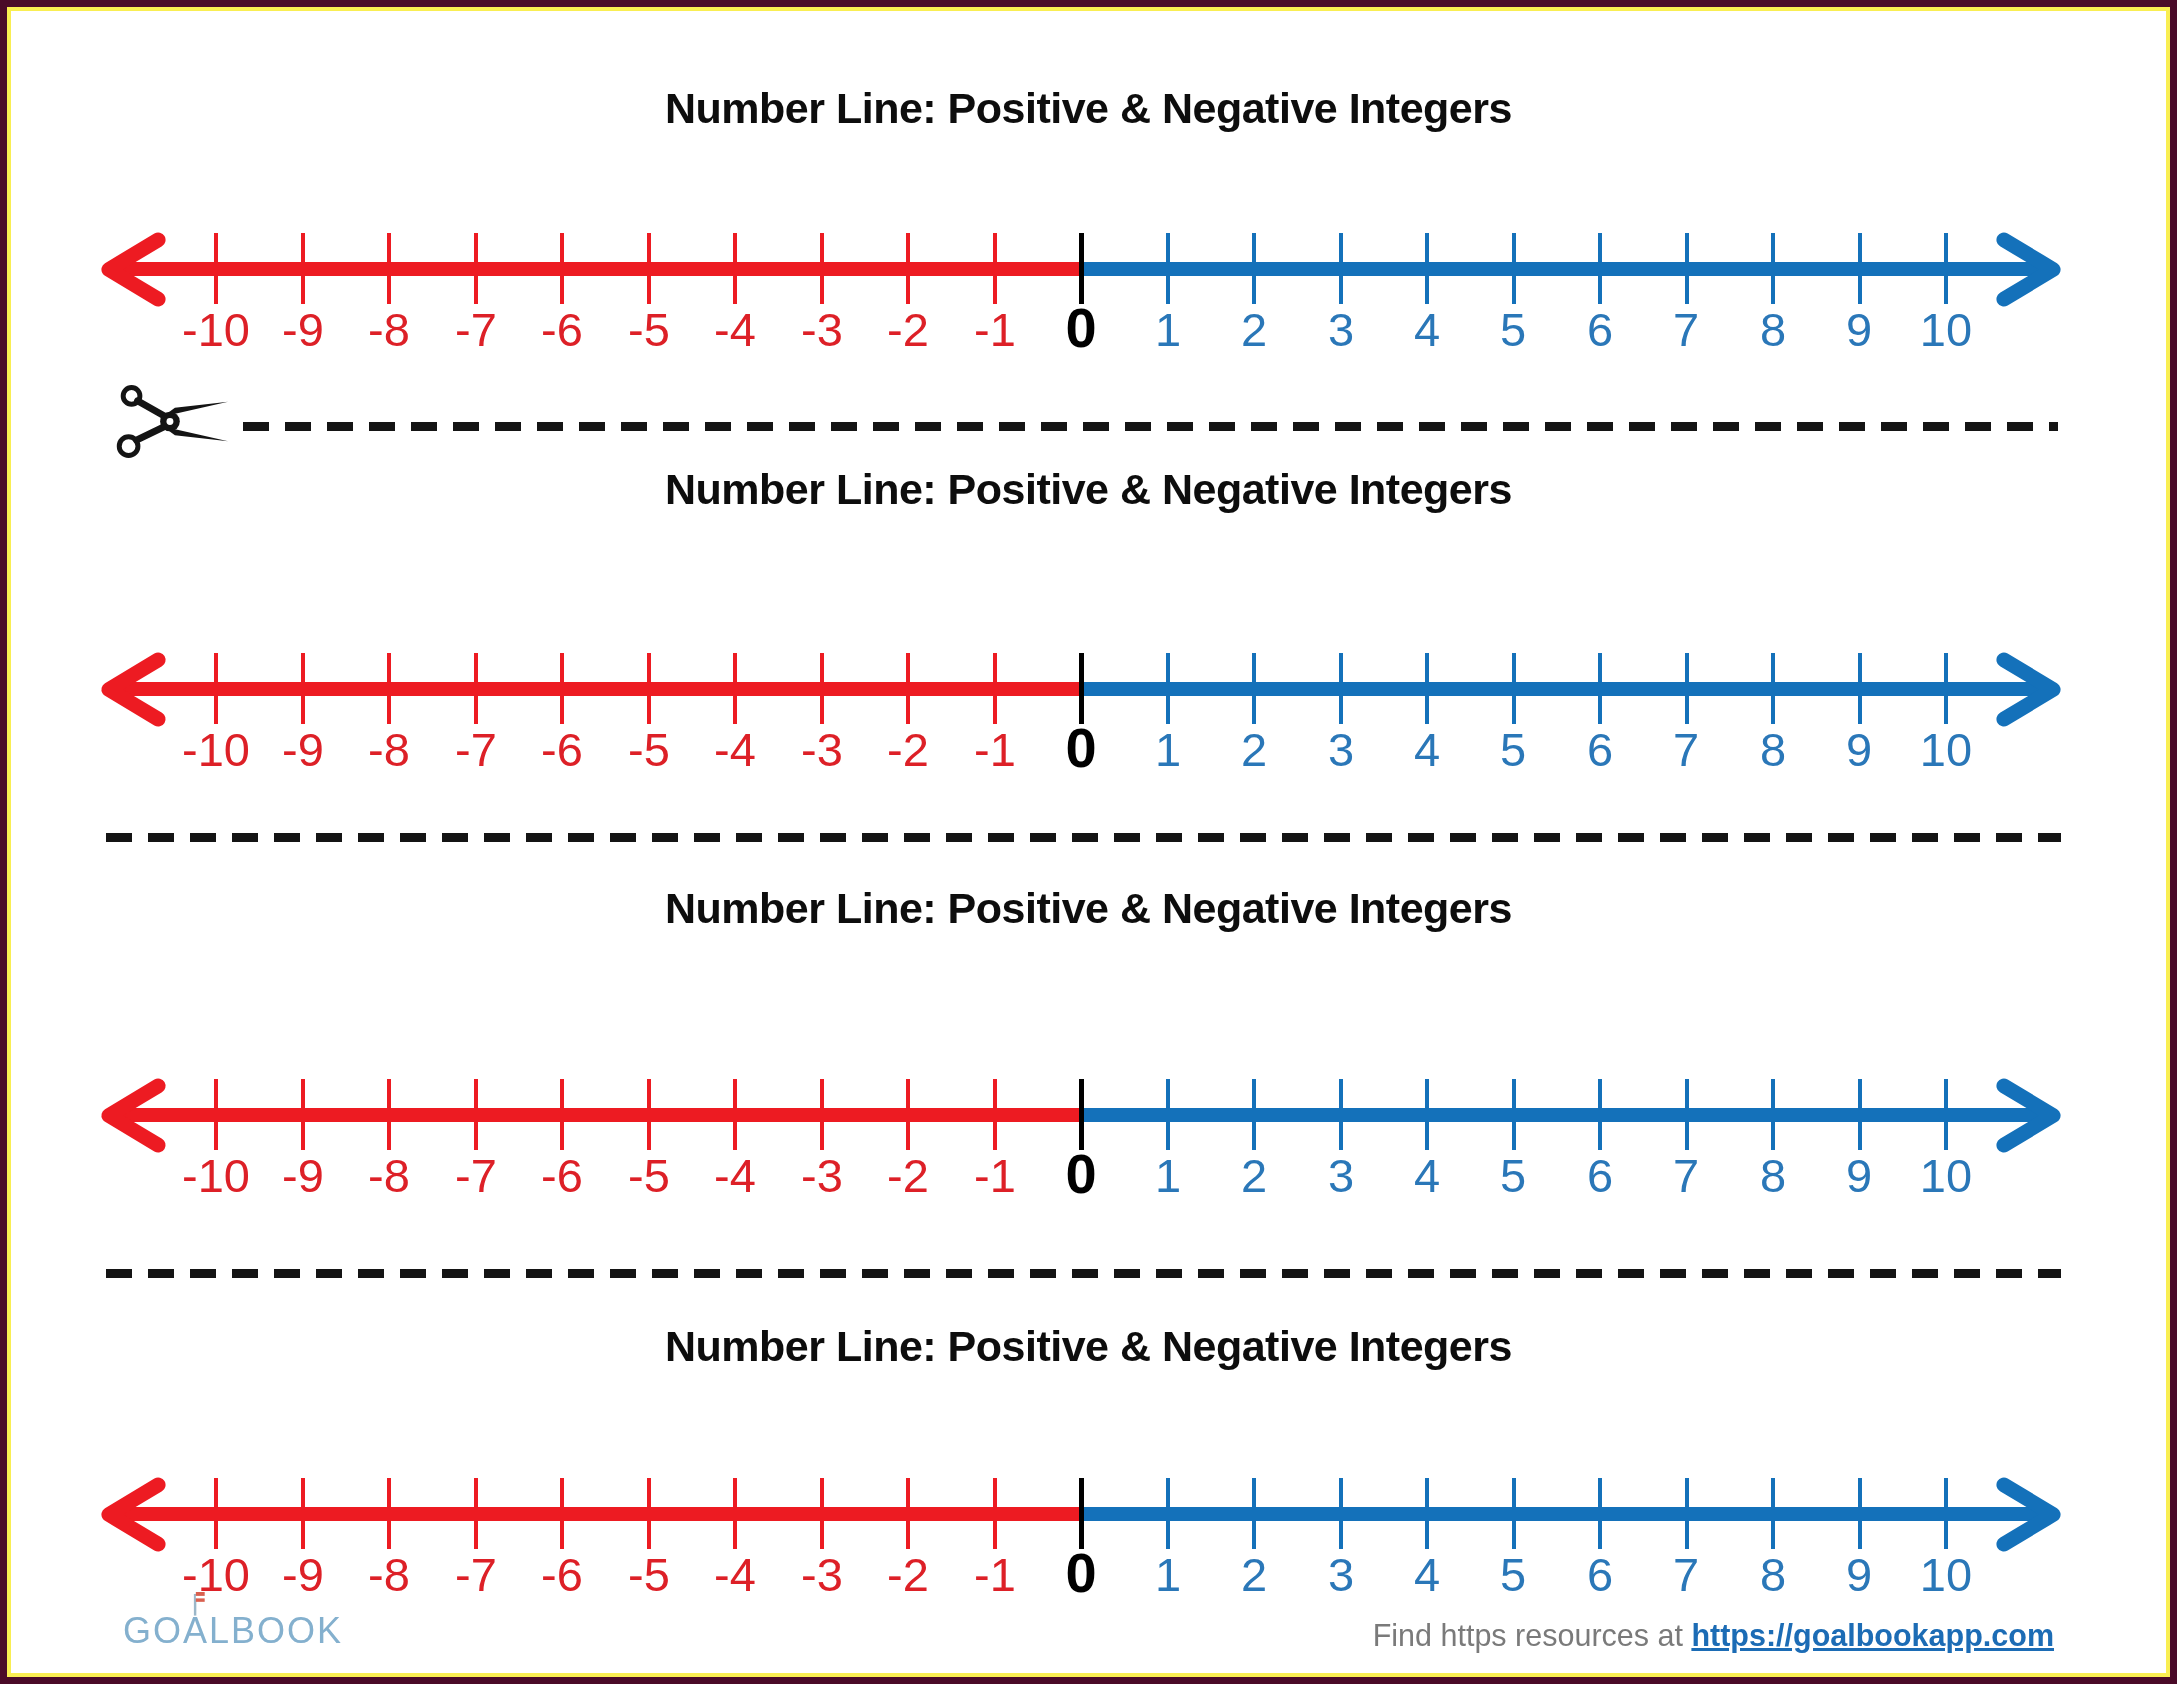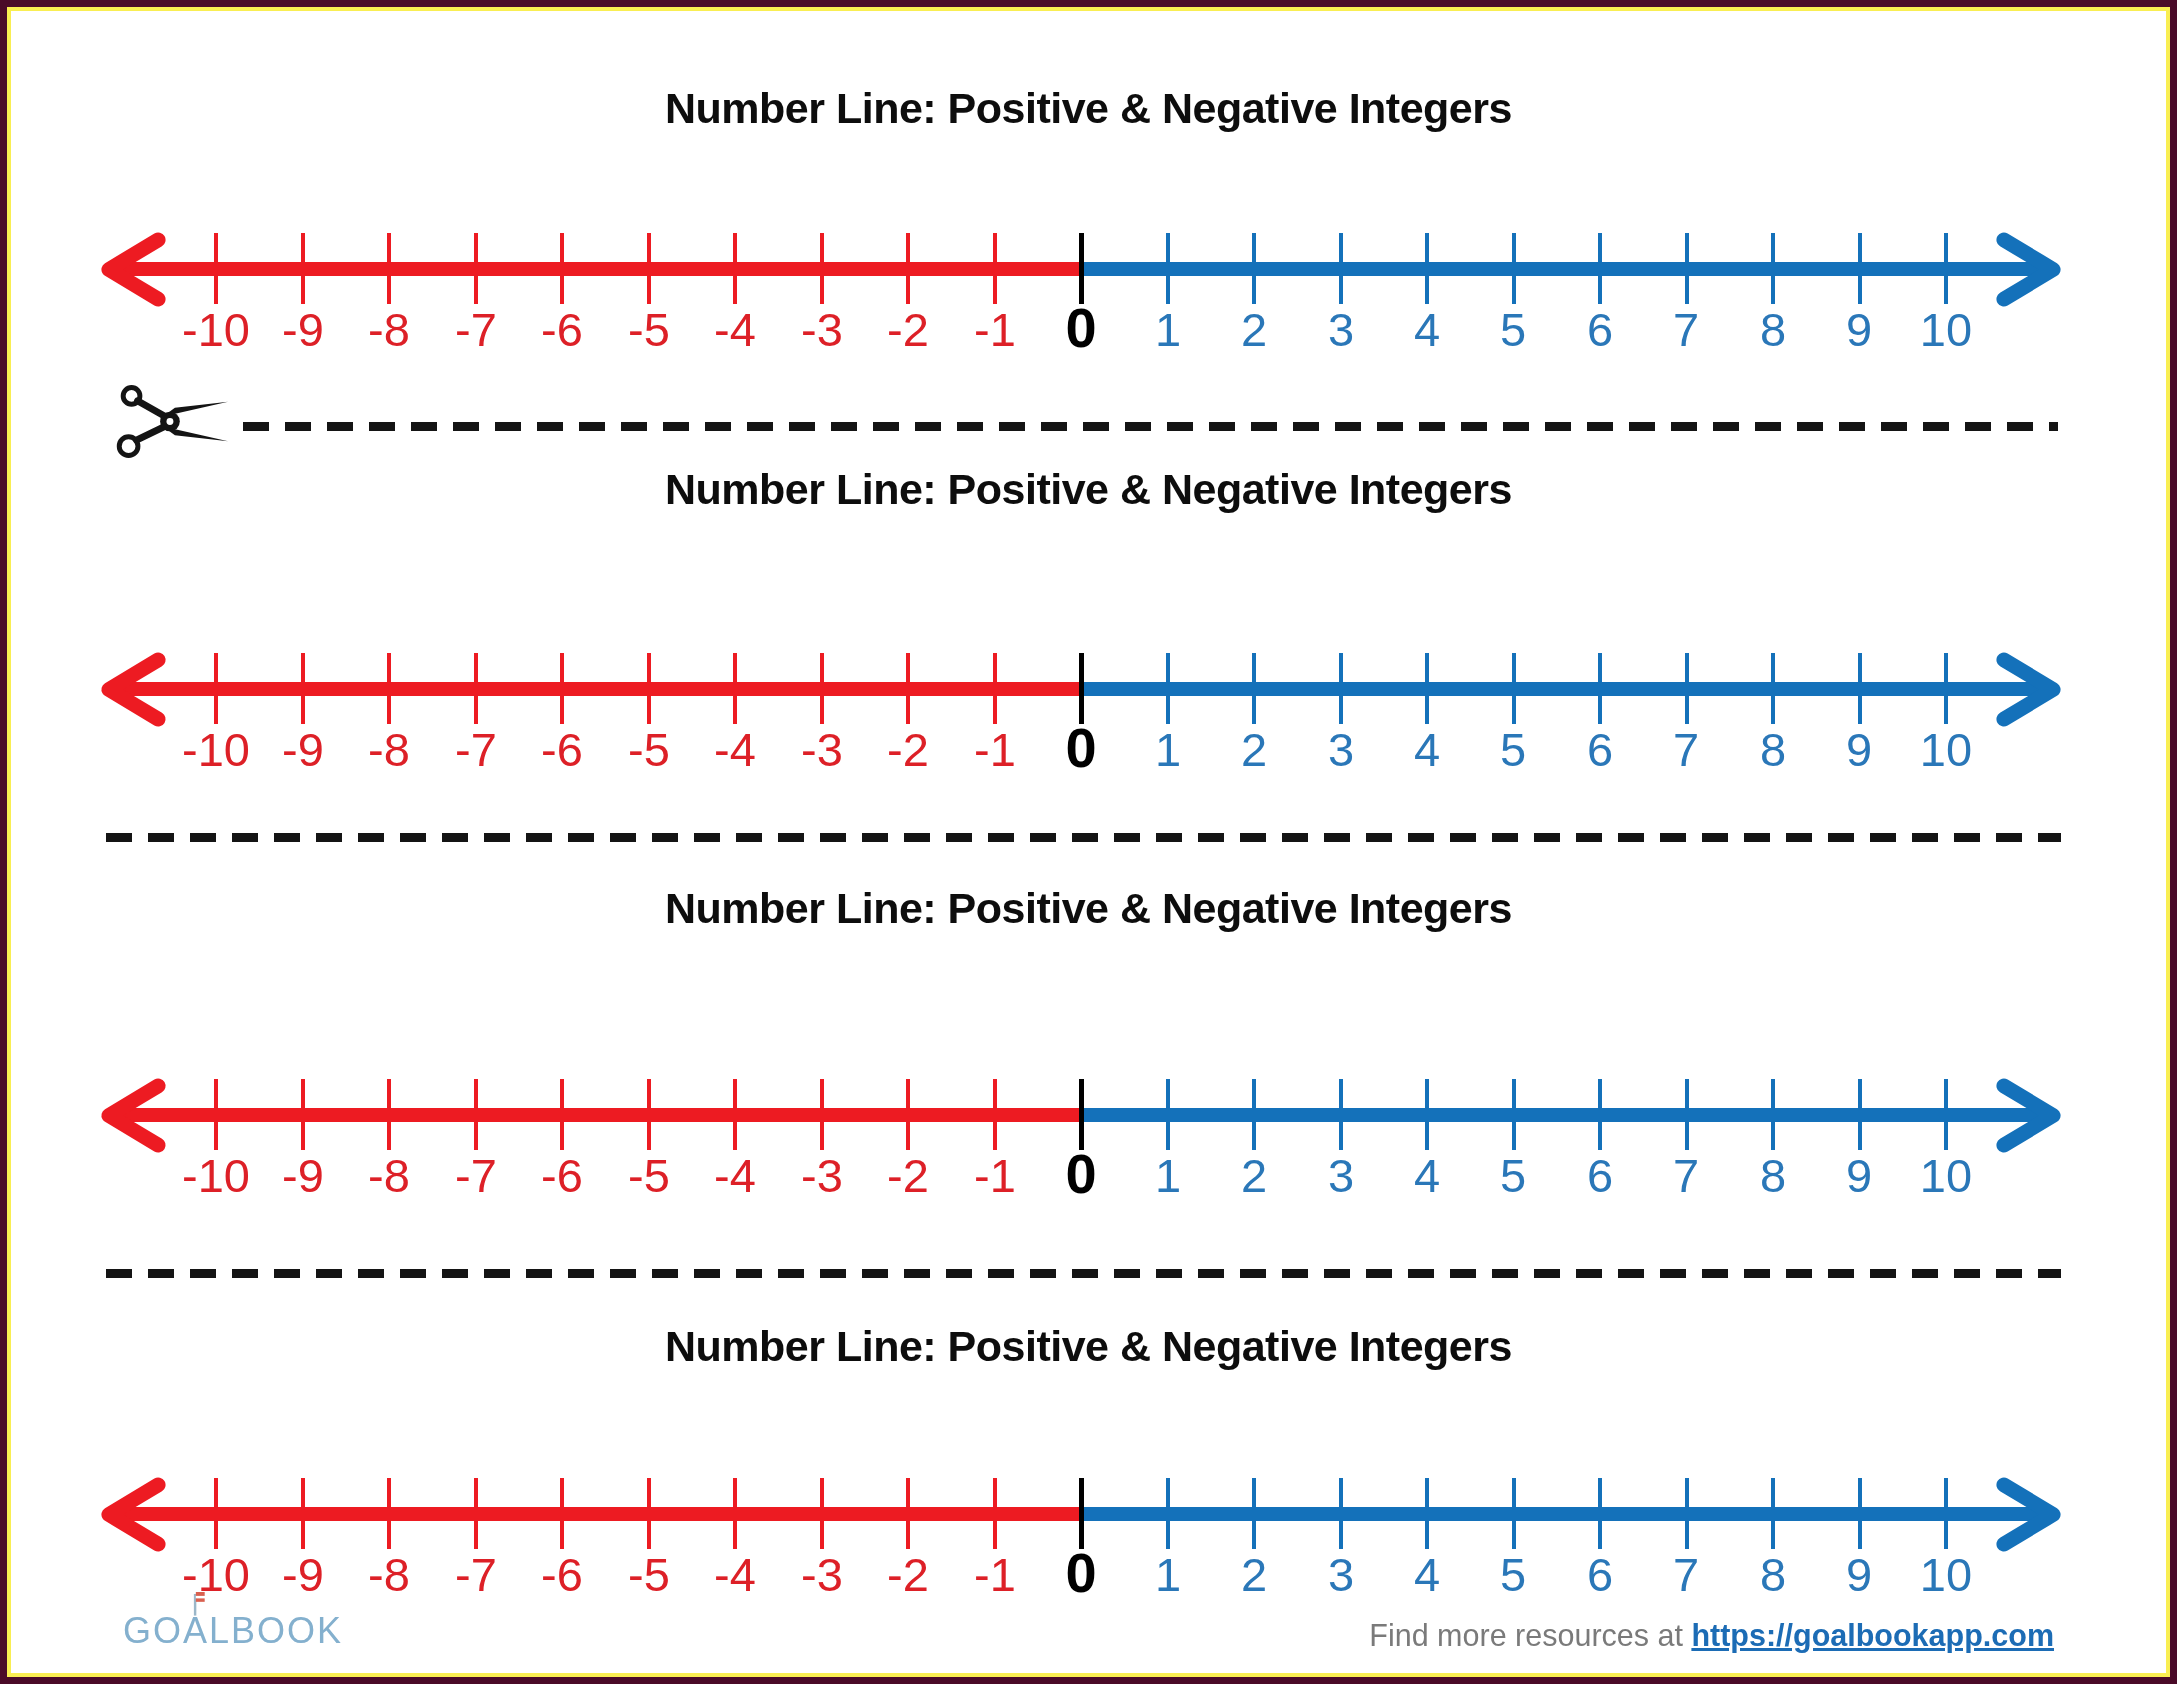--- a/index.html
+++ b/index.html
@@ -284,15 +284,15 @@
       <div class="num pos" style="left: 1786px;">10</div>
     </div>
 
   <div class="logo"><span>GO</span><span class="a-wrap"><svg class="flag" viewBox="0 0 18 24">
           <rect x="7" y="2" width="2.5" height="22" fill="#9bb7c9"></rect>
           <rect x="9" y="0" width="9" height="4" fill="#d9604f"></rect>
           <rect x="9" y="4" width="9" height="2.5" fill="#ffffff"></rect>
           <rect x="9" y="6.5" width="9" height="3.5" fill="#d9604f"></rect>
         </svg><span>A</span></span><span>LBOOK</span></div>
 
-  <div class="resources"><span class="prefix">Find more resources at </span><a class="link">https://goalbookapp.com</a></div>
+  <div class="resources"><span class="prefix">Find https resources at </span><a class="link">https://goalbookapp.com</a></div>
 </div>
 
 
 </body></html>

